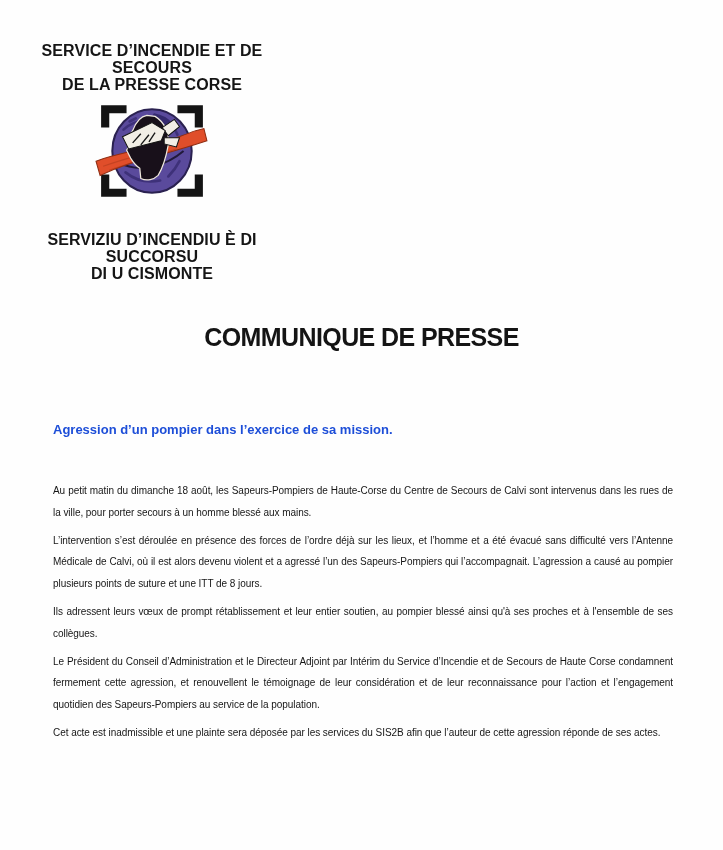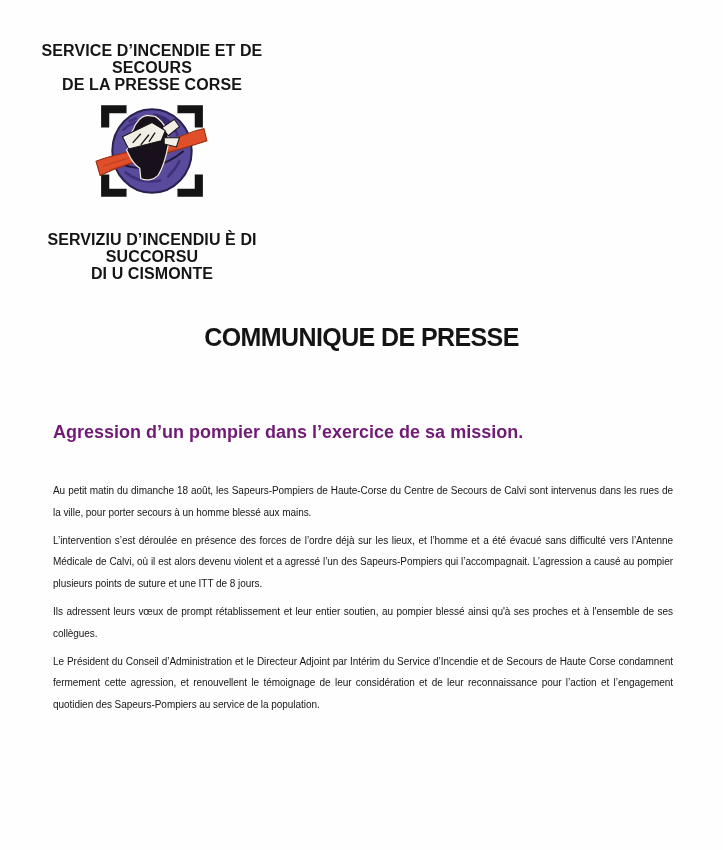--- a/index.html
+++ b/index.html
@@ -58,22 +58,22 @@
     right: 51px;
     font-size: 13.5px;
     color: #151515;
   }
   .subject {
     position: absolute;
     top: 422px;
     left: 53px;
     width: 620px;
     font-weight: bold;
-    font-size: 18px;
-    color: #701a75;
+    font-size: 13px;
+    color: #1d4ed8;
   }
   .body-text {
     position: absolute;
     top: 480px;
     left: 53px;
     width: 620px;
     font-size: 10px;
     line-height: 21.6px;
     letter-spacing: -0.05px;
     text-align: justify;
@@ -145,15 +145,16 @@
   <div class="doc-title">COMMUNIQUE DE PRESSE</div>
 
 
   <div class="subject">Agression d’un pompier dans l’exercice de sa mission.</div>
 
   <div class="body-text">
     <p>Au petit matin du dimanche 18 août, les Sapeurs-Pompiers de Haute-Corse du Centre de Secours de Calvi sont intervenus dans les rues de la ville, pour porter secours à un homme blessé aux mains.</p>
     <p>L’intervention s’est déroulée en présence des forces de l’ordre déjà sur les lieux, et l’homme et a été évacué sans difficulté vers l’Antenne Médicale de Calvi, où il est alors devenu violent et a agressé l’un des Sapeurs-Pompiers qui l’accompagnait. L’agression a causé au pompier plusieurs points de suture et une ITT de 8 jours.</p>
     <p>Ils adressent leurs vœux de prompt rétablissement et leur entier soutien, au pompier blessé ainsi qu'à ses proches et à l'ensemble de ses collègues.</p>
     <p>Le Président du Conseil d’Administration et le Directeur Adjoint par Intérim du Service d’Incendie et de Secours de Haute Corse condamnent fermement cette agression, et renouvellent le témoignage de leur considération et de leur reconnaissance pour l’action et l’engagement quotidien des Sapeurs-Pompiers au service de la population.</p>
+    <p>Cet acte est inadmissible et une plainte sera déposée par les services du SIS2B afin que l’auteur de cette agression réponde de ses actes.</p>
   </div>
 
 </div>
 
 </body></html>

